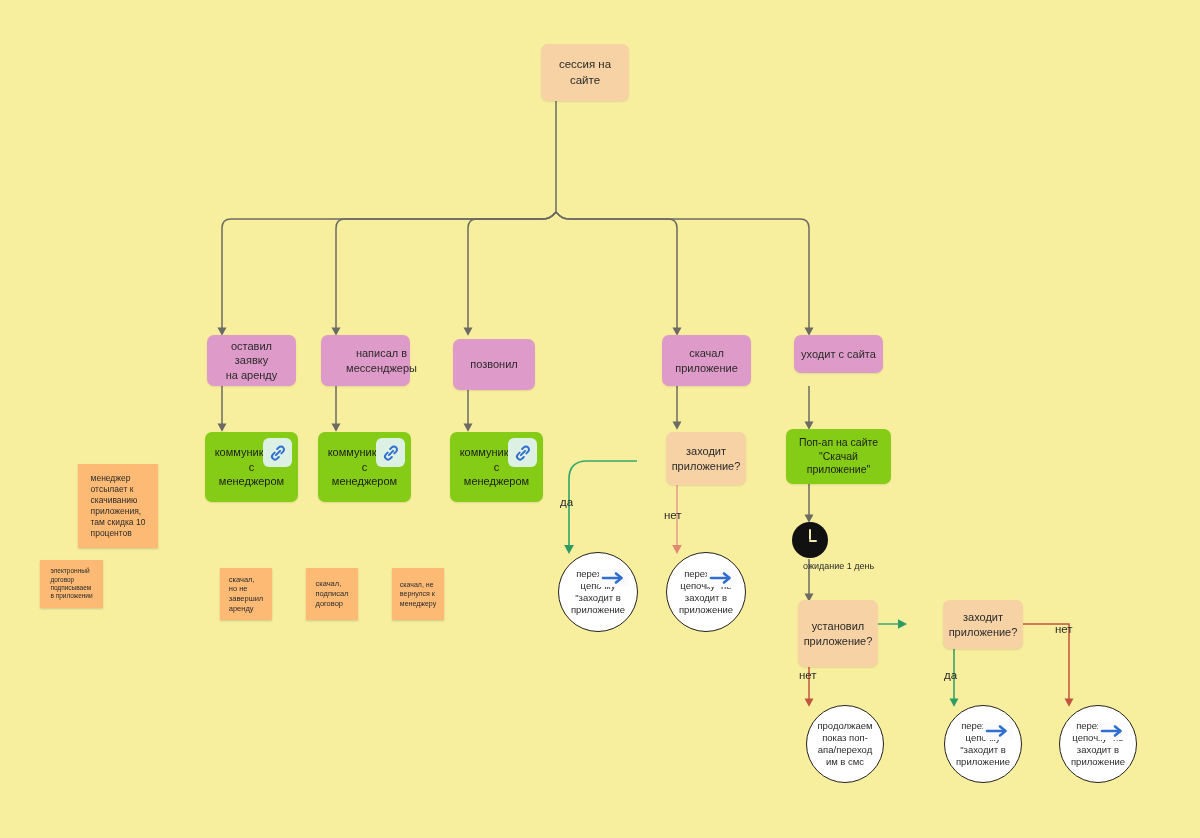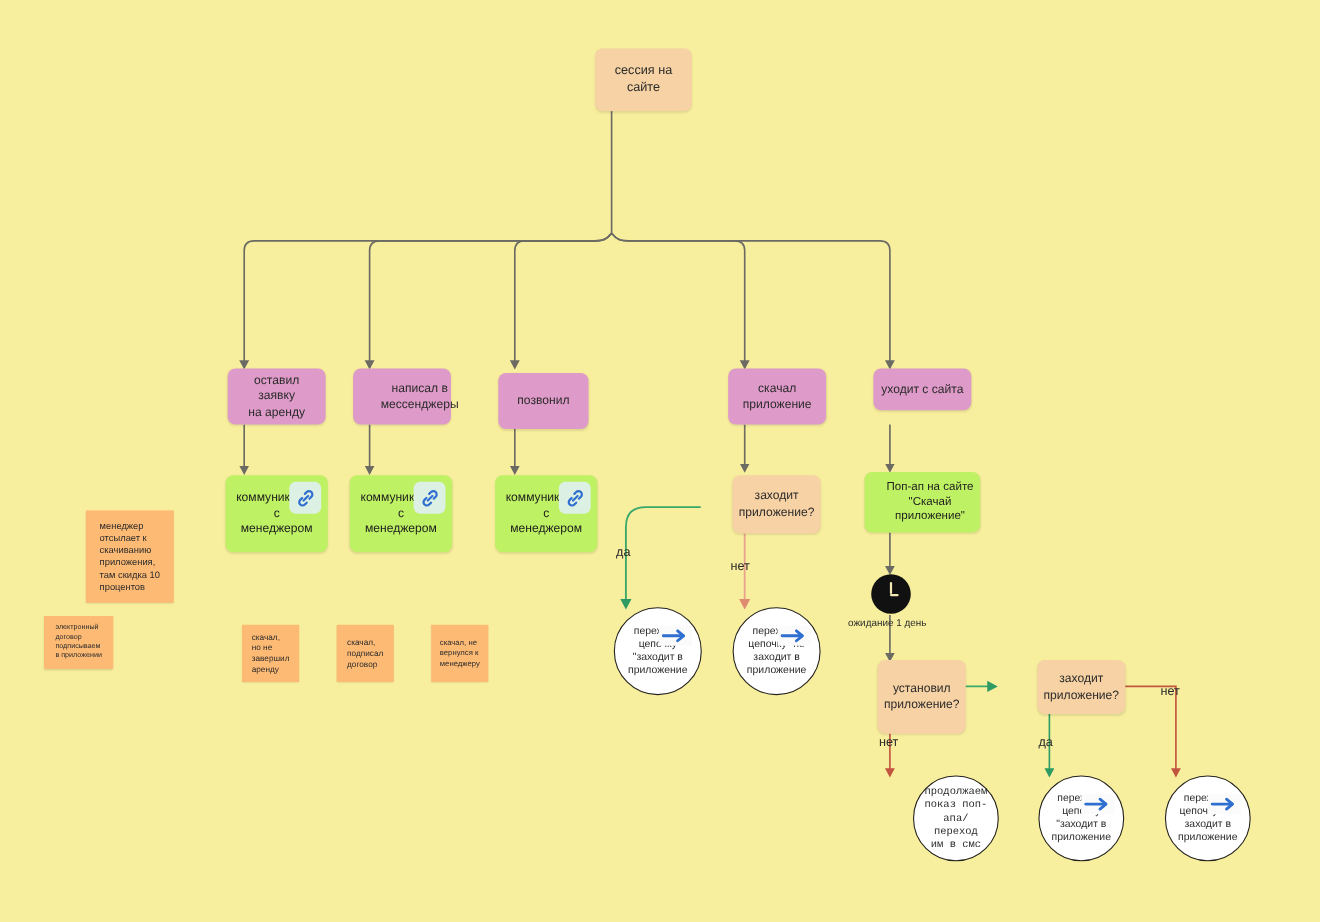--- a/index.html
+++ b/index.html
@@ -16,22 +16,22 @@
   .node{position:absolute;box-sizing:border-box;display:flex;align-items:center;justify-content:center;
         text-align:center;line-height:1.32;color:#2b2b2b;margin-left:29px;}
 
   
   .n-orange{background:#f6d2a4;border-radius:7px;font-size:11.5px;
             box-shadow:0 1px 2px rgba(0,0,0,.10);}
   
   .n-pink{background:#de9ac8;border-radius:7px;font-size:11px;
           box-shadow:0 1px 2px rgba(0,0,0,.10);}
   
-  .n-green{background:#bef264;border-radius:7px;font-size:11px;color:#1d1d1d;
-           box-shadow:0 1px 2px rgba(0,0,0,.10);justify-content:flex-end;}
+  .n-green{background:#84cc16;border-radius:7px;font-size:11px;color:#1d1d1d;
+           box-shadow:0 1px 2px rgba(0,0,0,.10);}
   
   .n-dec{background:#f6d2a4;border-radius:7px;font-size:11px;
          box-shadow:0 1px 2px rgba(0,0,0,.10);}
   
   .n-circle{border-radius:50%;background:#ffffff;border:1.6px solid #23221f;
             font-size:9.5px;line-height:1.25;padding:4px;}
   
   .note{position:absolute;background:#fdba74;color:#2b2b2b;
         display:flex;align-items:center;justify-content:center;line-height:1.3;
         box-shadow:0 1px 2px rgba(0,0,0,.16);}
@@ -40,21 +40,21 @@
               background:#ddf0e4;display:flex;align-items:center;justify-content:center;}
   .badge-arrow{position:absolute;right:8px;top:16px;width:30px;height:18px;
                display:flex;align-items:center;justify-content:center;background:#fbfbfb;}
 
   .clock{position:absolute;width:36px;height:36px;border-radius:50%;background:#111111;}
   .clock::before,.clock::after{content:"";position:absolute;background:#f3e9b4;border-radius:1px;}
   .clock::before{width:1.9px;height:11px;left:17px;top:7px;}
   .clock::after{width:8px;height:1.9px;left:17px;top:18px;}
 
   .elabel{position:absolute;font-size:11.5px;color:#2b2b2b;white-space:nowrap;}
-  .caption{position:absolute;font-size:9px;color:#2b2b2b;white-space:nowrap;}
+  .caption{position:absolute;font-size:9px;color:#2b2b2b;white-space:nowrap;margin-left:32px;}
   .txt{display:block;padding:0 6px;}
 </style>
 </head>
 <body>
 
 <div id="canvas">
 
   <svg id="edges" viewBox="0 0 1200 838" xmlns="http://www.w3.org/2000/svg">
     <defs>
       <marker id="ah-gray" markerWidth="7" markerHeight="7" refX="4.4" refY="3" orient="auto">
@@ -189,21 +189,21 @@
   <div class="node n-circle" style="left:637px;top:552px;width:80px;height:80px;">
     <span class="txt">переход в<br>цепочку "не<br>заходит в<br>приложение</span>
     <span class="badge-arrow">
       <svg width="26" height="14" viewBox="0 0 26 14" fill="none" stroke="#2f6fd0" stroke-width="2.6" stroke-linecap="round" stroke-linejoin="round">
         <path d="M2 7 H20"></path>
           <path d="M15 2.5 L20.5 7 L15 11.5"></path>
       </svg>
     </span>
   </div>
 
-  <div class="node n-circle" style="left:801px;top:705px;width:78px;height:78px;font-family:Liberation Mono, monospace;">
+  <div class="node n-circle" style="left:777px;top:705px;width:78px;height:78px;">
     <span class="txt">продолжаем<br>показ поп-<br>апа/переход<br>им в смс</span>
   </div>
   <div class="node n-circle" style="left:915px;top:705px;width:78px;height:78px;">
     <span class="txt">переход в<br>цепочку<br>"заходит в<br>приложение</span>
     <span class="badge-arrow">
       <svg width="26" height="14" viewBox="0 0 26 14" fill="none" stroke="#2f6fd0" stroke-width="2.6" stroke-linecap="round" stroke-linejoin="round">
         <path d="M2 7 H20"></path>
           <path d="M15 2.5 L20.5 7 L15 11.5"></path>
       </svg>
     </span>

